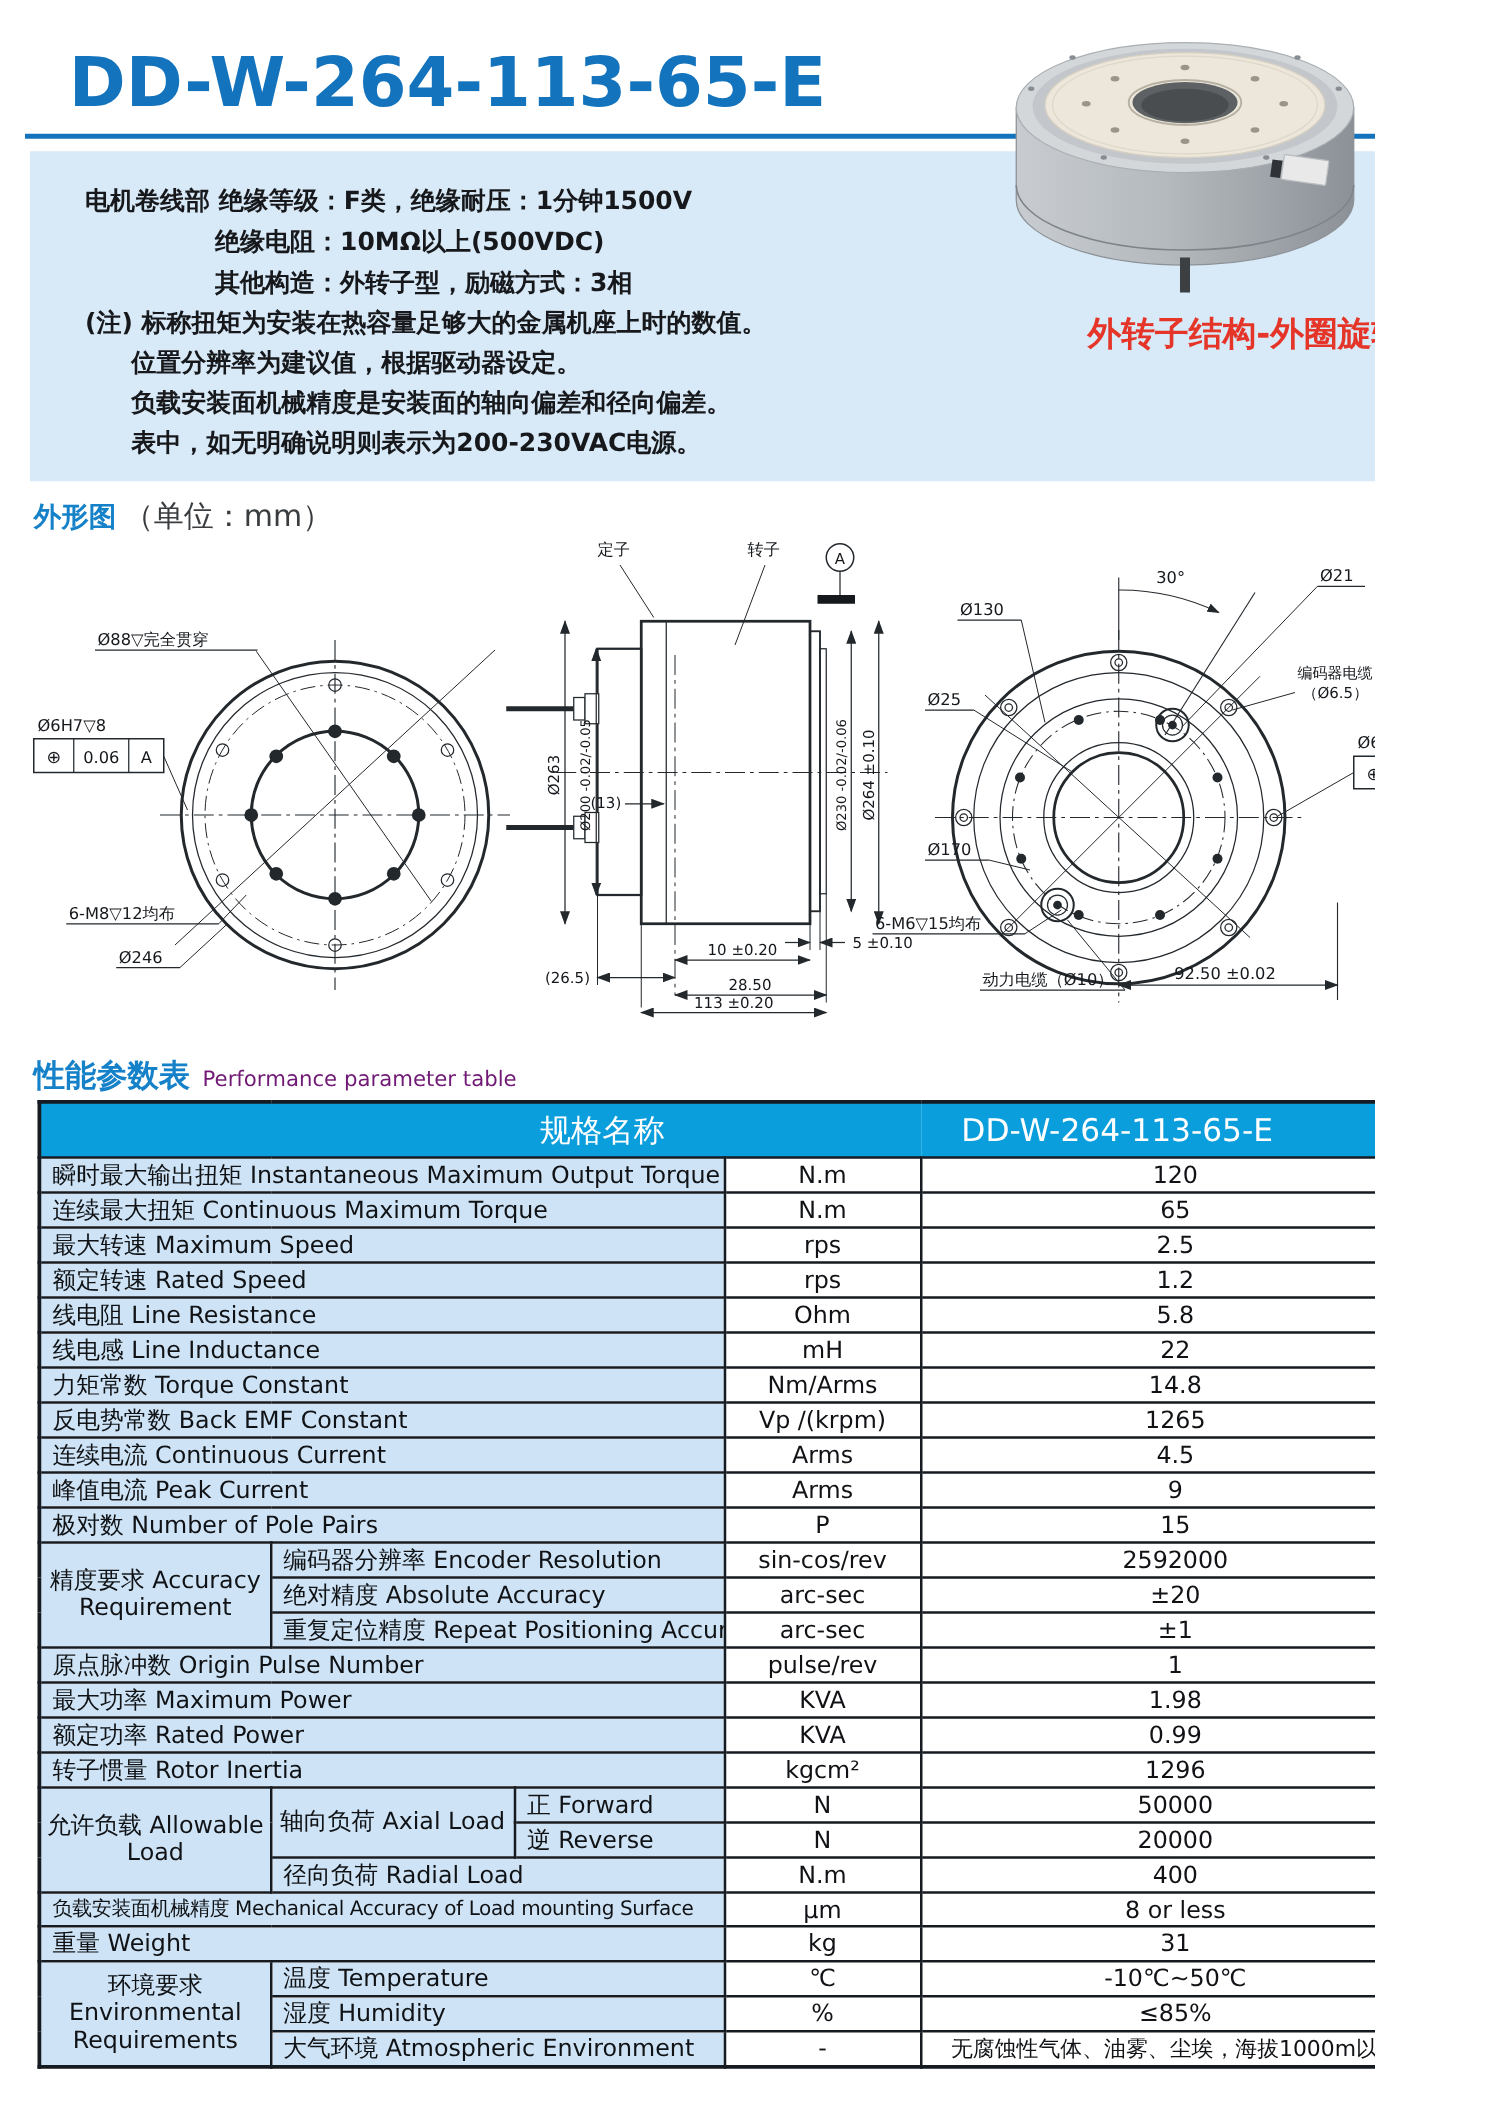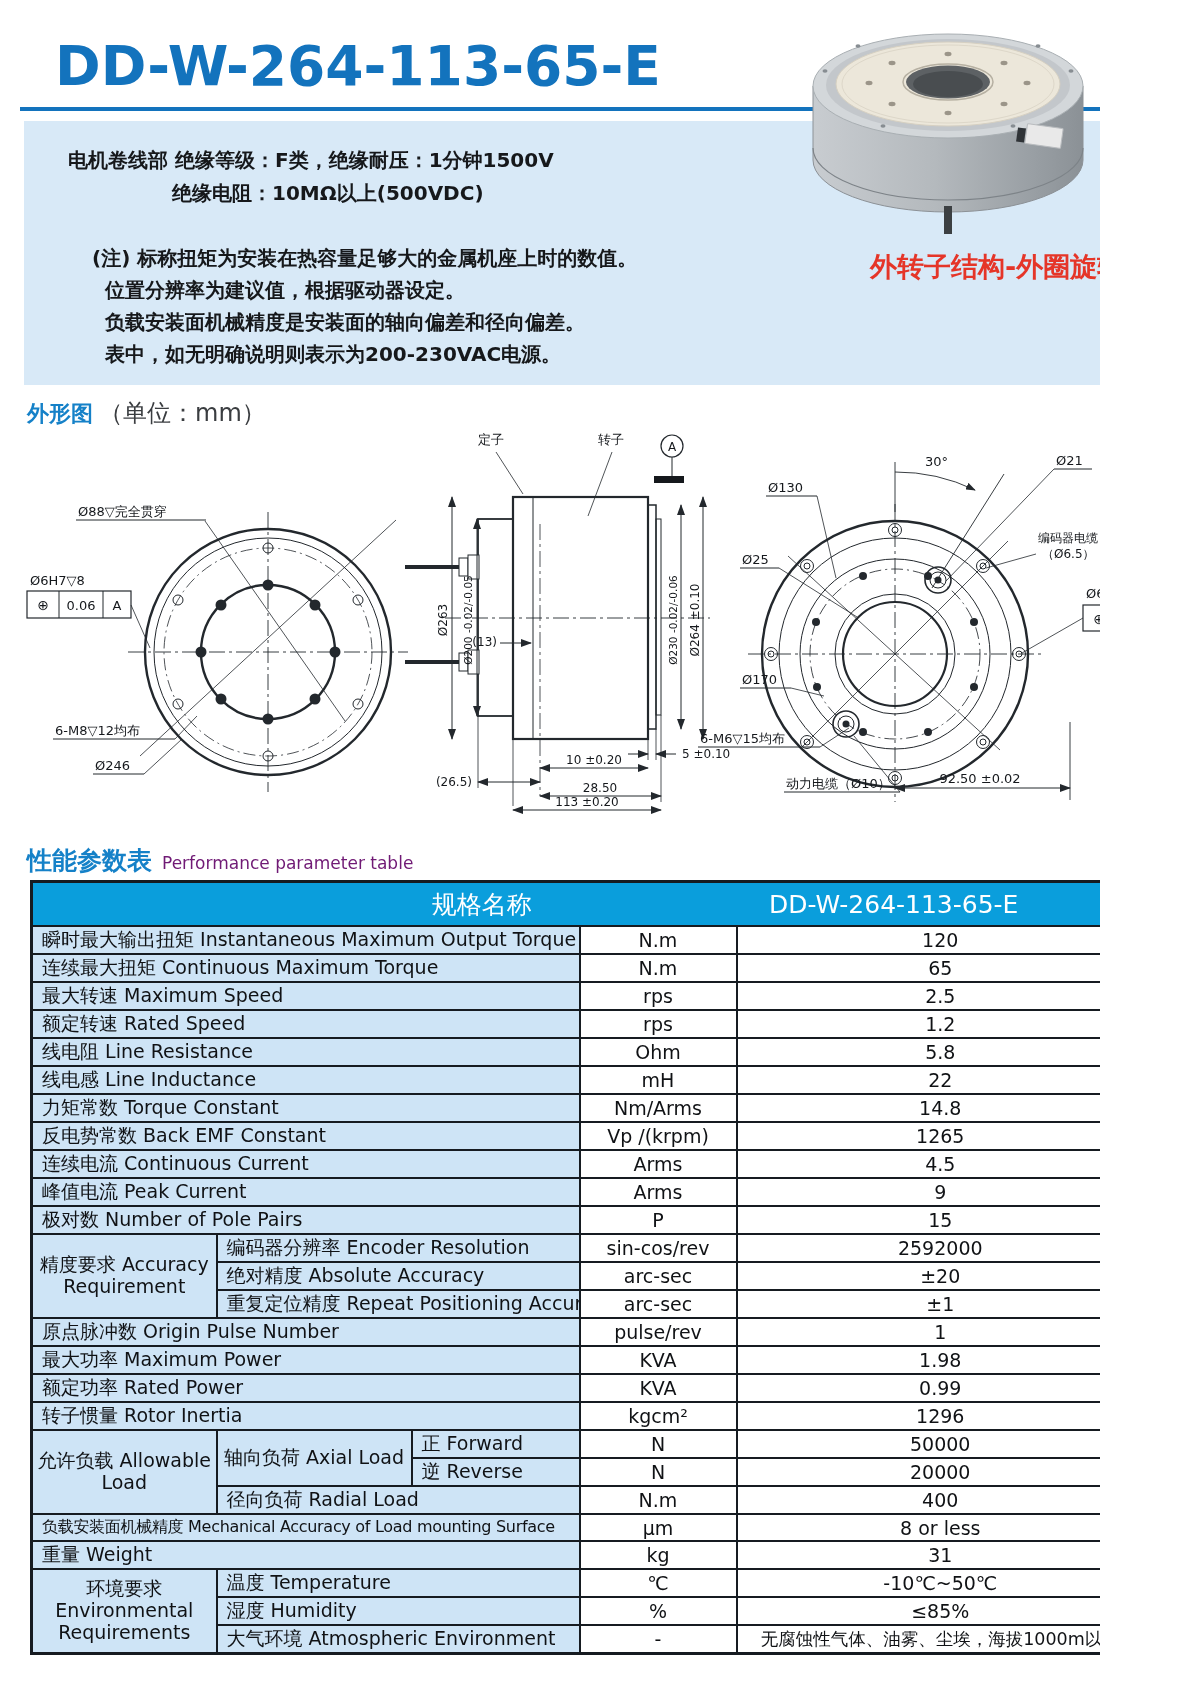--- a/index.html
+++ b/index.html
@@ -4,21 +4,21 @@
 <style>
   html,body{margin:0;padding:0;background:#fff;}
   #page{position:relative;width:1100px;height:1690px;background:#fff;overflow:hidden;
         font-family:"DejaVu Sans","Liberation Sans",sans-serif;color:#16181b;}
   .abs{position:absolute;}
   .title{left:55px;top:34px;font-size:55px;font-weight:800;color:#1373BD;letter-spacing:0px;}
   .rule{left:20px;top:107px;width:1150px;height:4px;background:#1373BD;}
   .infobox{left:24px;top:121px;width:1148px;height:264px;background:#D8E9F7;}
   .infoline{position:absolute;font-size:20px;font-weight:600;color:#16181b;white-space:nowrap;}
   .il0{left:44px;top:26px;}  .il1{left:148px;top:59px;}  .il2{left:148px;top:92px;}
-  .il3{left:44px;top:124px;margin-left:24px;} .il4{left:81px;top:156px;}  .il5{left:81px;top:188px;}
+  .il3{left:44px;top:124px;} .il4{left:81px;top:156px;}  .il5{left:81px;top:188px;}
   .il6{left:81px;top:220px;}
   .photo{left:798px;top:8px;}
   .caption{left:870px;top:249px;font-size:27px;font-weight:700;color:#E53528;white-space:nowrap;}
   .outline-h{left:27px;top:397px;white-space:nowrap;}
   .outline-h .zh{font-size:22px;font-weight:700;color:#1581C8;}
   .outline-h .unit{font-size:24px;font-weight:500;color:#3a3d40;margin-left:6px;margin-top:12px;}
   .drawings{left:0px;top:424px;}
   .perf-h{left:27px;top:844px;white-space:nowrap;}
   .perf-h .zh{font-size:25px;font-weight:700;color:#1581C8;}
   .perf-h .en{font-size:17px;font-weight:400;color:#701a75;margin-left:10px;}
@@ -41,20 +41,21 @@
 <body>
 
 <div id="page">
 
   <div class="abs title">DD-W-264-113-65-E</div>
   <div class="abs rule"></div>
 
   <div class="abs infobox">
     <div class="infoline il0">电机卷线部 绝缘等级：F类，绝缘耐压：1分钟1500V</div>
     <div class="infoline il1">绝缘电阻：10MΩ以上(500VDC)</div>
+    <div class="infoline il2">其他构造：外转子型，励磁方式：3相</div>
     <div class="infoline il3">(注) 标称扭矩为安装在热容量足够大的金属机座上时的数值。</div>
     <div class="infoline il4">位置分辨率为建议值，根据驱动器设定。</div>
     <div class="infoline il5">负载安装面机械精度是安装面的轴向偏差和径向偏差。</div>
     <div class="infoline il6">表中，如无明确说明则表示为200-230VAC电源。</div>
   </div>
 
   <svg class="abs photo" width="300" height="235" viewBox="0 0 300 235">
     <defs>
       <linearGradient id="bodyg" x1="0" y1="0" x2="1" y2="0">
         <stop offset="0" stop-color="#c8ccd0"></stop>

